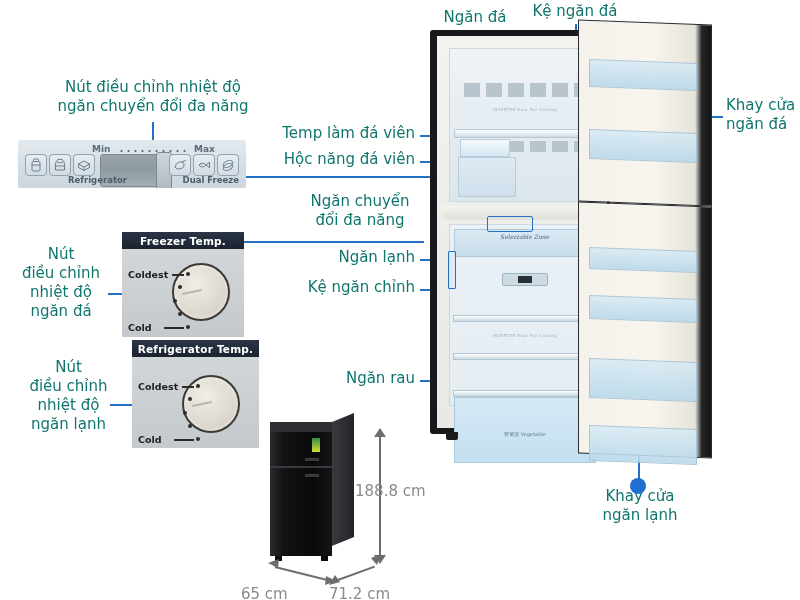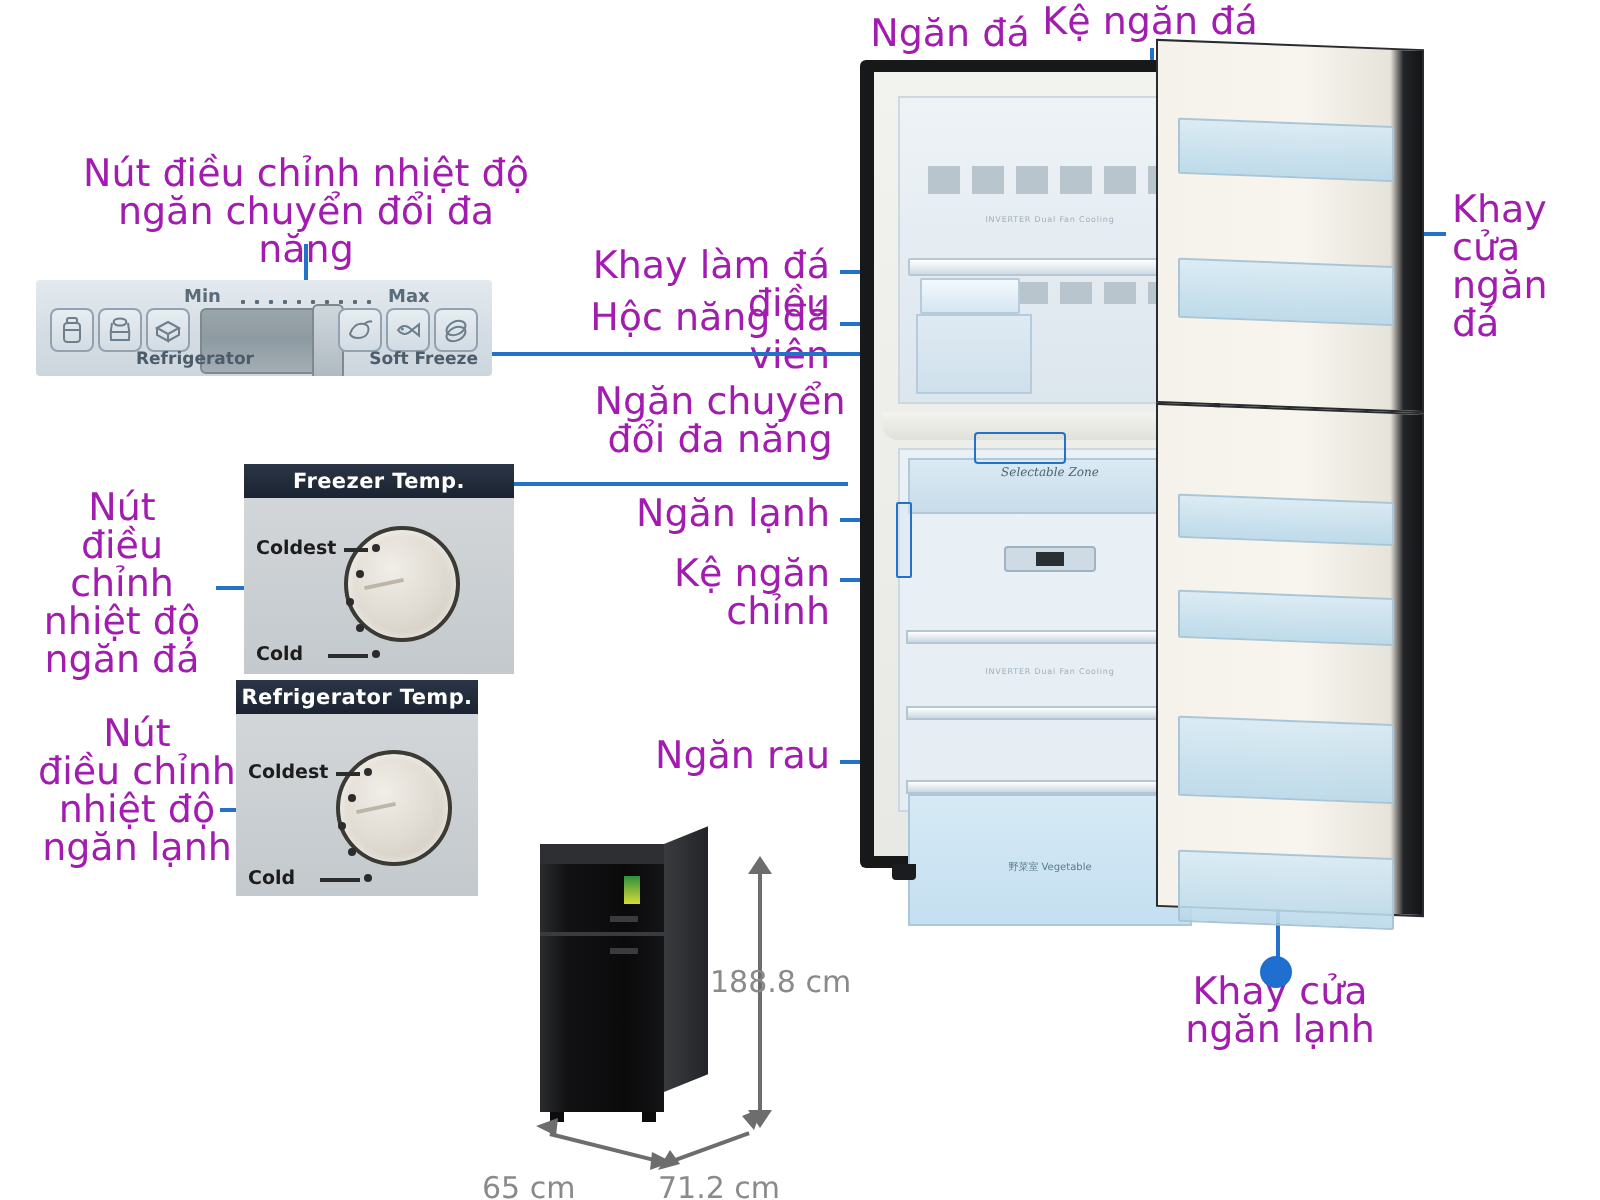--- a/index.html
+++ b/index.html
@@ -7,22 +7,22 @@
     width:800px;height:600px;
     background:#ffffff;
     font-family:"DejaVu Sans","Liberation Sans",sans-serif;
     overflow:hidden;
     position:relative;
   }
   #stage{position:absolute;left:0;top:0;width:800px;height:600px;}
 
   .lbl{
     position:absolute;
-    color:#a21caf;
-    font-size:19px;
+    color:#0f766e;
+    font-size:15px;
     line-height:19px;
     font-family:"DejaVu Sans","Liberation Sans",sans-serif;
     white-space:pre-line;
     letter-spacing:0px;
   }
   .lbl.c{text-align:center;}
   .lbl.r{text-align:right;}
   .lbl.l{text-align:left;}
 
   .lead{position:absolute;background:#2472c8;}
@@ -80,21 +80,21 @@
     background:linear-gradient(180deg,#9aa5ab,#8e9aa1 45%,#a3aeb4);
     border:1px solid #7d888f;border-radius:3px;
   }
   #panel .slider{
     position:absolute;left:138px;top:12px;width:14px;height:36px;
     background:linear-gradient(180deg,#cfd7dd,#aeb9c0);
     border:1px solid #7d888f;border-radius:3px;
   }
 
   
-  .dialbox{position:absolute;background:#c9ced2;padding-left:13px;}
+  .dialbox{position:absolute;background:#c9ced2;}
   .dialhdr{
     position:absolute;left:0;right:0;top:0;height:17px;
     background:linear-gradient(180deg,#2b3545,#1b2331);
     color:#ffffff;font-size:10.5px;font-weight:bold;
     display:flex;align-items:center;justify-content:center;
     font-family:"DejaVu Sans","Liberation Sans",sans-serif;
     letter-spacing:.2px;
   }
   .dialbody{position:absolute;left:0;right:0;top:17px;bottom:0;
     background:linear-gradient(180deg,#d2d6d9,#c4c9cd);}
@@ -267,21 +267,21 @@
   <div class="lead v" style="left:575px;top:24px;height:115px;"></div>
   <div class="dot" style="left:567px;top:131px;"></div>
 
   <div class="lbl l" style="left:726px;top:96px;width:74px;">Khay cửa
 ngăn đá</div>
   <div class="lead h" style="left:633px;top:116px;width:90px;"></div>
   <div class="lead v" style="left:633px;top:80px;height:72px;"></div>
   <div class="dot" style="left:625px;top:73px;"></div>
   <div class="dot" style="left:625px;top:144px;"></div>
 
-  <div class="lbl r" style="left:255px;top:124px;width:160px;">Khay làm đá điều</div>
+  <div class="lbl r" style="left:255px;top:124px;width:160px;">Temp làm đá viên</div>
   <div class="lead h" style="left:420px;top:135px;width:60px;"></div>
   <div class="dot" style="left:472px;top:128px;"></div>
 
   <div class="lbl r" style="left:255px;top:150px;width:160px;">Hộc năng đá viên</div>
   <div class="lead h" style="left:420px;top:161px;width:60px;"></div>
   <div class="dot" style="left:472px;top:154px;"></div>
 
   <div class="lbl c" style="left:290px;top:192px;width:140px;">Ngăn chuyển
 đổi đa năng</div>
   <div class="lead h" style="left:430px;top:213px;width:55px;"></div>
@@ -364,21 +364,21 @@
       </div>
       <div class="ikn">
         <svg width="16" height="16" viewBox="0 0 16 16">
             <ellipse cx="8" cy="7" rx="5" ry="3.2" transform="rotate(-25 8 7)" fill="none" stroke="#6d7e8c" stroke-width="1"></ellipse>
             <ellipse cx="8" cy="10" rx="5" ry="3.2" transform="rotate(-25 8 10)" fill="none" stroke="#6d7e8c" stroke-width="1"></ellipse>
           </svg>
       </div>
     </div>
 
     <span class="capL">Refrigerator</span>
-    <span class="capR">Soft Freeze</span>
+    <span class="capR">Dual Freeze</span>
   </div>
 
   <div class="lbl c" style="left:16px;top:245px;width:90px;">Nút
 điều chỉnh
 nhiệt độ
 ngăn đá</div>
   <div class="lead h" style="left:108px;top:293px;width:80px;"></div>
   <div class="lead h" style="left:244px;top:241px;width:180px;"></div>
   <div class="lead v" style="left:422px;top:241px;height:1px;"></div>
 
@@ -397,21 +397,21 @@
       <div class="tlabel" style="left:6px;top:73px;">Cold</div>
     </div>
   </div>
 
   <div class="lbl c" style="left:16px;top:358px;width:105px;">Nút
 điều chỉnh
 nhiệt độ
 ngăn lạnh</div>
   <div class="lead h" style="left:110px;top:404px;width:78px;"></div>
 
-  <div class="dialbox" style="left:118px;top:340px;width:108px;height:108px;text-decoration:underline;">
+  <div class="dialbox" style="left:132px;top:340px;width:127px;height:108px;text-decoration:underline;">
     <div class="dialhdr">Refrigerator Temp.</div>
     <div class="dialbody">
       <div class="knob" style="left:50px;top:18px;"></div>
       <div class="tlabel" style="left:6px;top:24px;">Coldest</div>
       <div class="tickline" style="left:50px;top:29px;width:12px;"></div>
       <div class="tick" style="left:64px;top:27px;"></div>
       <div class="tick" style="left:56px;top:40px;"></div>
       <div class="tick" style="left:51px;top:54px;"></div>
       <div class="tick" style="left:56px;top:67px;"></div>
       <div class="tick" style="left:64px;top:80px;"></div>

